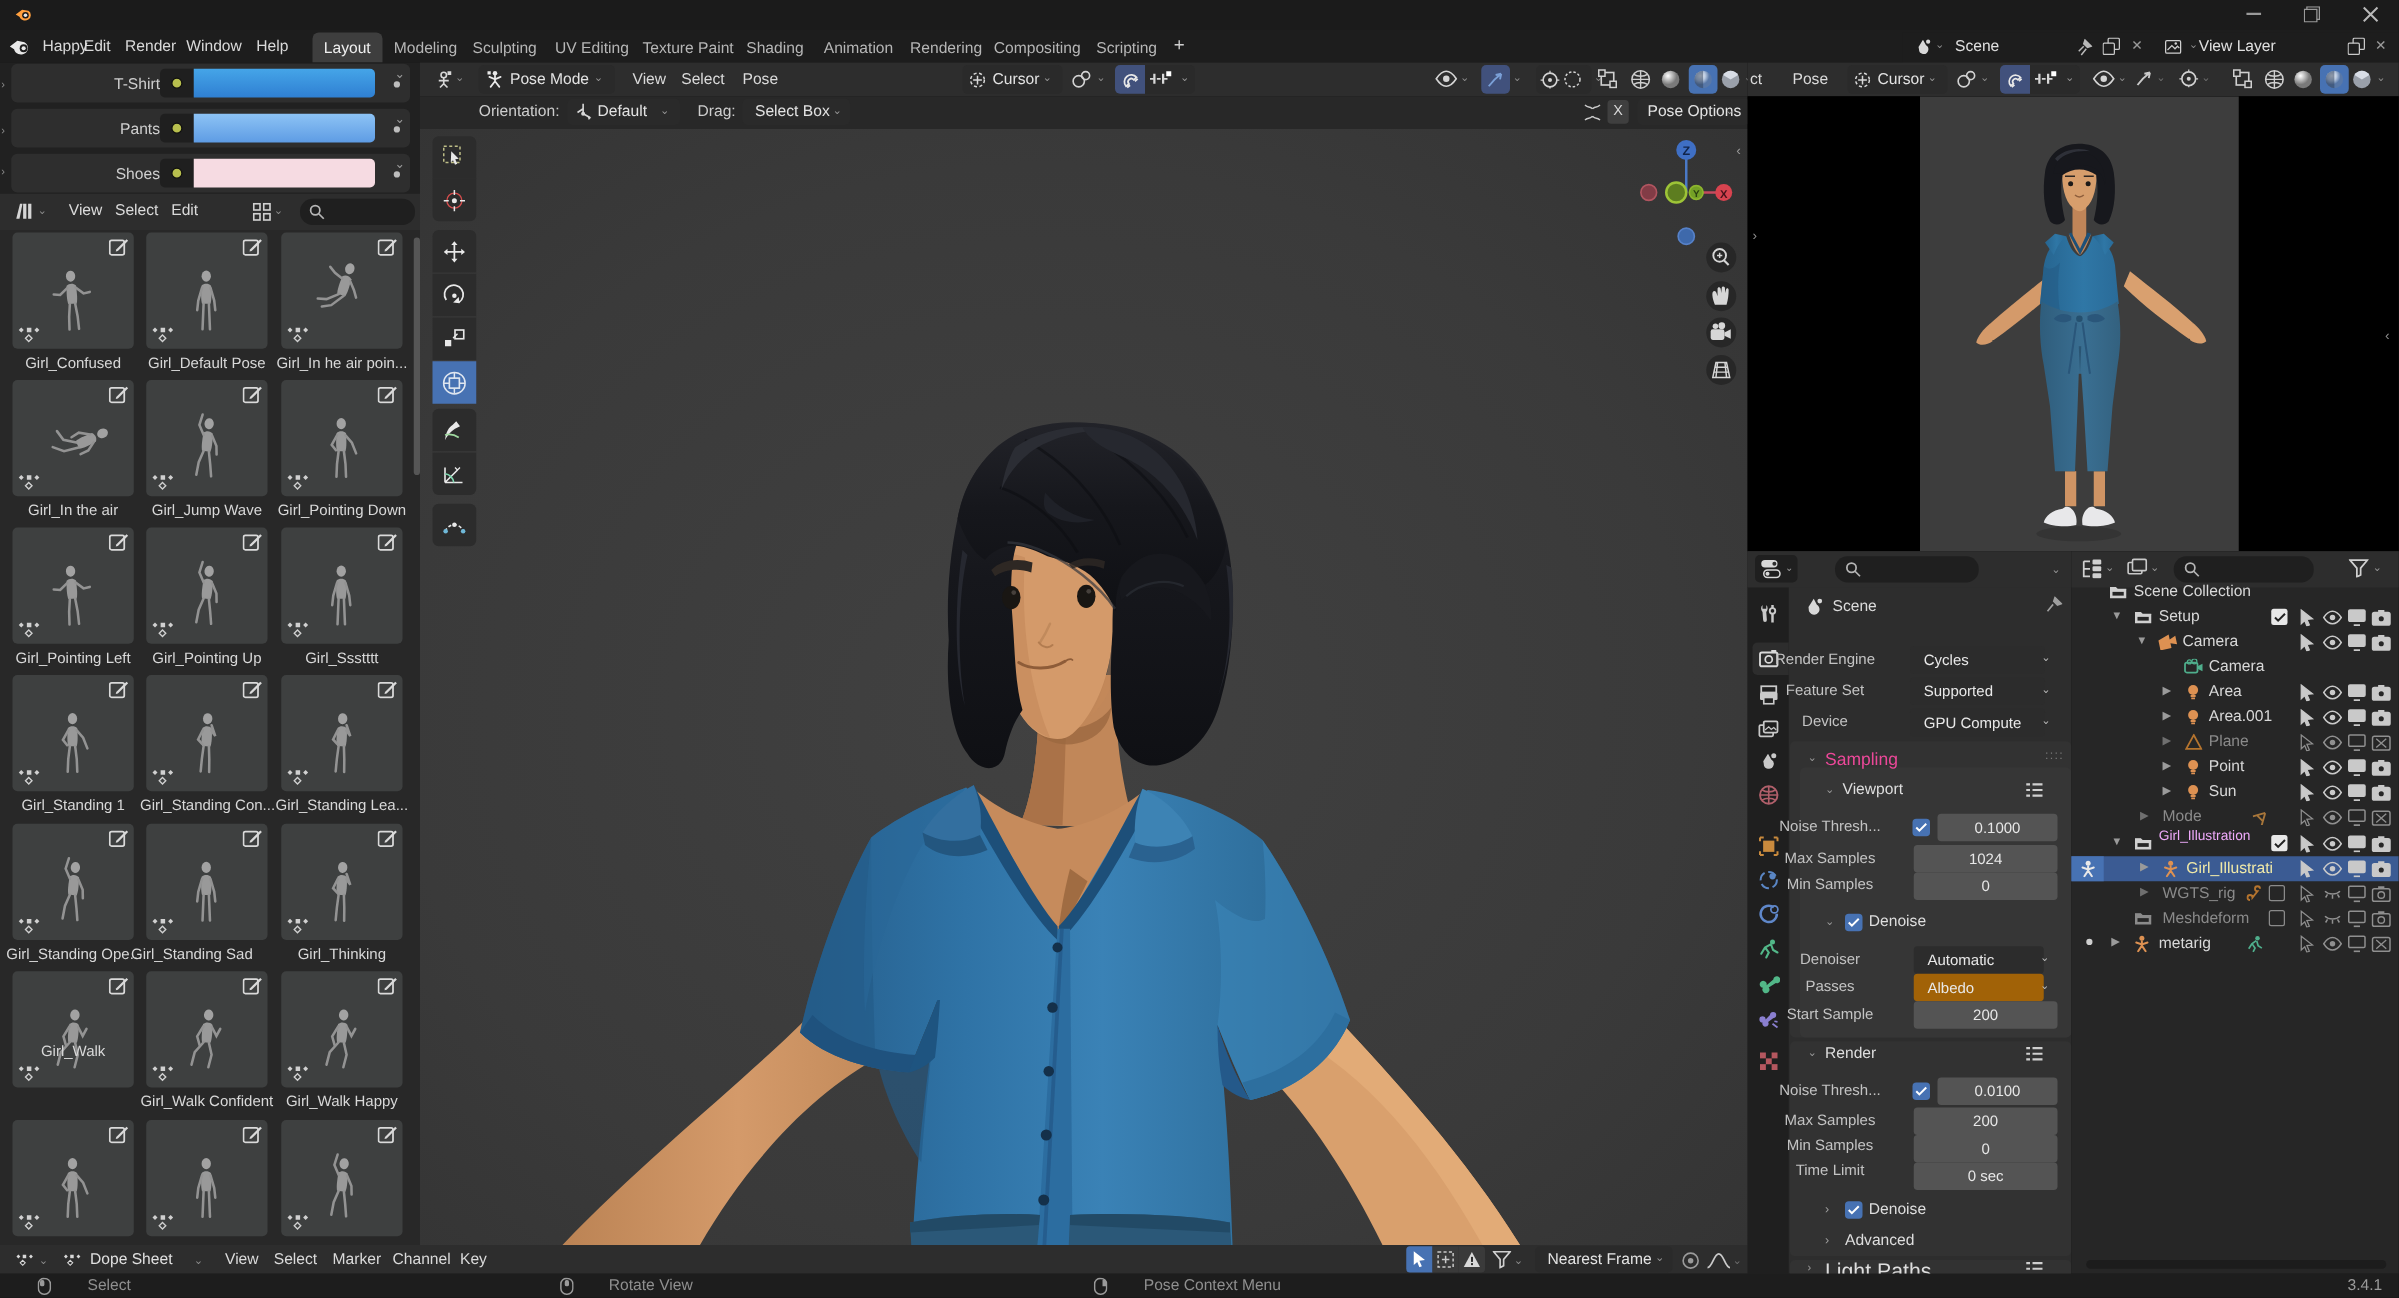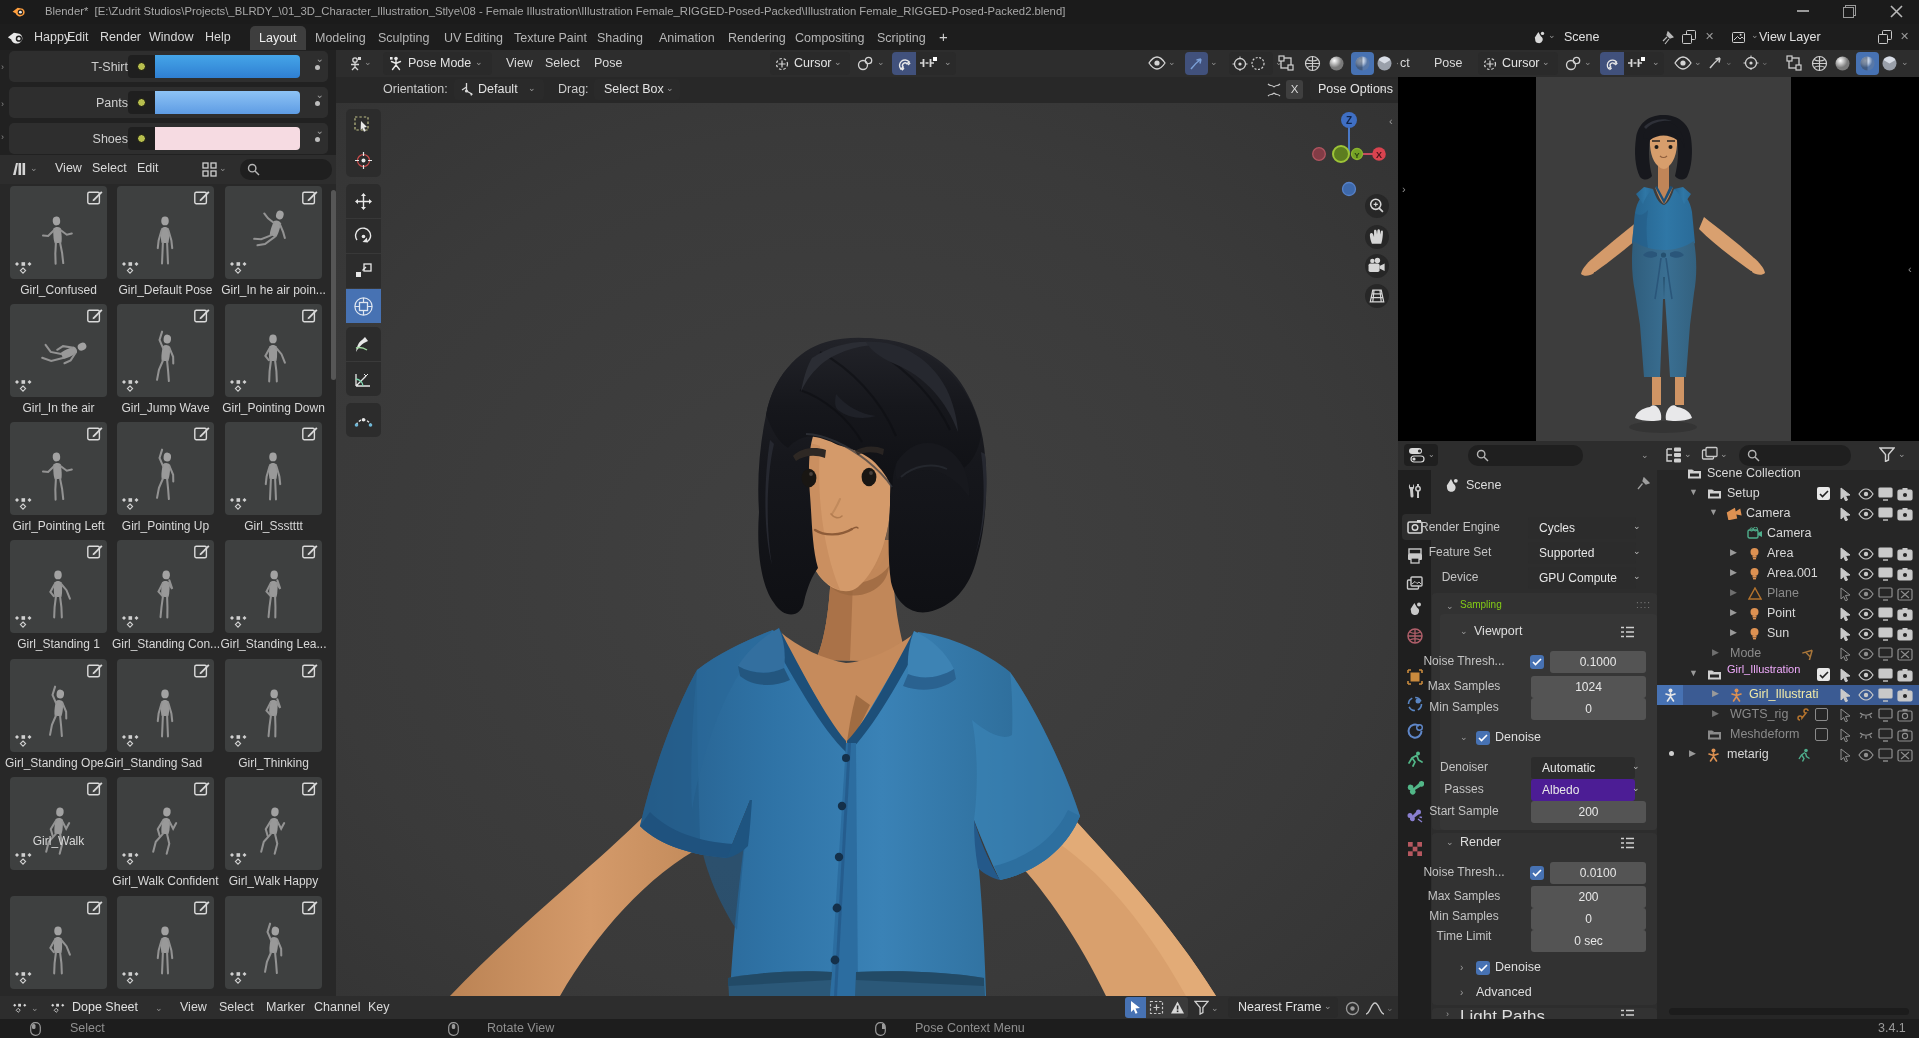--- a/index.html
+++ b/index.html
@@ -154,21 +154,20 @@
 </defs>
 </svg>
 <div id="root">
 
   <div id="titlebar" class="abs">
     <svg class="abs" style="left:10px;top:4px" width="17" height="17" viewBox="0 0 20 20">
       <path d="M3 9 L9 4.5 L15 5.5 A5.5 5 0 1 1 6.5 11 Z" fill="#ff9f3e"></path>
       <circle cx="12.2" cy="9.6" r="3.1" fill="#1b1b1b"></circle>
       <circle cx="12.2" cy="9.6" r="1.7" fill="#e8e8e8"></circle>
     </svg>
-    <span class="abs" style="left:45px;top:5px;font-size:11.3px;color:#a8a8a8;white-space:nowrap">Blender*&nbsp; [E:\Zudrit Studios\Projects\_BLRDY_\01_3D_Character_Illustration_Stlye\08 - Female Illustration\Illustration Female_RIGGED-Posed-Packed\Illustration Female_RIGGED-Posed-Packed2.blend]</span>
     <svg class="abs" style="left:1797px;top:10px" width="12" height="2" viewBox="0 0 12 2">
         <rect width="12" height="2" fill="#9a9a9a"></rect>
       </svg>
     <svg class="abs" style="left:1843px;top:5px" width="13" height="13" viewBox="0 0 13 13">
         <rect x="2.5" y="0.5" width="10" height="10" fill="none" stroke="#9a9a9a"></rect>
         <rect x="0.5" y="2.5" width="10" height="10" fill="#1b1b1b" stroke="#9a9a9a"></rect>
       </svg>
     <svg class="abs" style="left:1890px;top:5px" width="13" height="13" viewBox="0 0 13 13">
         <path d="M1 1 L12 12 M12 1 L1 12" stroke="#b8b8b8" stroke-width="1.6"></path>
       </svg>
@@ -1228,21 +1227,21 @@
 <div class="flabel" style="left:2px;top:79px;width:120px">Render Engine</div>
 <div class="field" style="left:130px;top:76px;width:119px;height:22px;line-height:22px;background:#2c2c2c;text-align:left;padding-left:11px;width:108px">Cycles</div>
 <span class="abs" style="left:235px;top:80px;color:#bdbdbd;font-size:9px">⌄</span>
 <div class="flabel" style="left:2px;top:104px;width:120px">Feature Set</div>
 <div class="field" style="left:130px;top:101px;width:119px;height:22px;line-height:22px;background:#2c2c2c;text-align:left;padding-left:11px;width:108px">Supported</div>
 <span class="abs" style="left:235px;top:105px;color:#bdbdbd;font-size:9px">⌄</span>
 <div class="flabel" style="left:2px;top:129px;width:120px">Device</div>
 <div class="field" style="left:130px;top:126px;width:119px;height:22px;line-height:22px;background:#2c2c2c;text-align:left;padding-left:11px;width:108px">GPU Compute</div>
 <span class="abs" style="left:235px;top:130px;color:#bdbdbd;font-size:9px">⌄</span>
 <span class="abs" style="left:48px;top:160px;color:#9d9d9d;font-size:9px">⌄</span>
-<span class="abs" style="left:62px;top:158px;color:#84cc16;font-size:10px">Sampling</span>
+<span class="abs" style="left:62px;top:158px;color:#ec4899;font-size:14px">Sampling</span>
 <span class="abs" style="left:238px;top:158px;color:#7a7a7a;font-size:10px;letter-spacing:1px">::::</span>
 <span class="abs" style="left:62px;top:185px;color:#9d9d9d;font-size:9px">⌄</span>
 <span class="abs" style="left:76px;top:183px;color:#dedede;font-size:12.5px">Viewport</span>
 <svg class="abs" style="left:222px;top:184px" width="15" height="14" viewBox="0 0 15 14">
         <path d="M1 2.5 h3 M1 7 h3 M1 11.5 h3 M6 2.5 h8 M6 7 h8 M6 11.5 h8" stroke="#cfcfcf" stroke-width="1.7"></path>
       </svg>
 <div class="flabel" style="left:6px;top:213px;width:120px">Noise Thresh...</div>
 <div class="abs" style="left:132px;top:214px;width:14px;height:14px;background:#4772b3;border-radius:3px">
         <svg style="position:absolute;left:2px;top:3px" width="10" height="8" viewBox="0 0 10 8">
           <path d="M1 4 L3.5 6.5 L9 1" stroke="#fff" stroke-width="1.6" fill="none"></path>
@@ -1257,21 +1256,21 @@
 <div class="abs" style="left:78px;top:290px;width:14px;height:14px;background:#4772b3;border-radius:3px">
         <svg style="position:absolute;left:2px;top:3px" width="10" height="8" viewBox="0 0 10 8">
           <path d="M1 4 L3.5 6.5 L9 1" stroke="#fff" stroke-width="1.6" fill="none"></path>
         </svg>
       </div>
 <span class="abs" style="left:97px;top:289px;color:#dedede;font-size:12.5px">Denoise</span>
 <div class="flabel" style="left:6px;top:319px;width:120px">Denoiser</div>
 <div class="field" style="left:133px;top:316px;width:115px;height:22px;line-height:22px;background:#2c2c2c;text-align:left;padding-left:11px;width:104px">Automatic</div>
 <span class="abs" style="left:234px;top:320px;color:#bdbdbd;font-size:9px">⌄</span>
 <div class="flabel" style="left:6px;top:341px;width:120px">Passes</div>
-<div class="field" style="left:133px;top:338px;width:115px;height:22px;line-height:22px;background:#4c1d95;text-align:left;padding-left:11px;width:104px">Albedo</div>
+<div class="field" style="left:133px;top:338px;width:115px;height:22px;line-height:22px;background:#a16207;text-align:left;padding-left:11px;width:104px">Albedo</div>
 <span class="abs" style="left:234px;top:342px;color:#bdbdbd;font-size:9px">⌄</span>
 <div class="flabel" style="left:6px;top:363px;width:120px">Start Sample</div>
 <div class="field" style="left:133px;top:360px;width:115px;height:22px;line-height:22px">200</div>
 <span class="abs" style="left:48px;top:396px;color:#9d9d9d;font-size:9px">⌄</span>
 <span class="abs" style="left:62px;top:394px;color:#dedede;font-size:12.5px">Render</span>
 <svg class="abs" style="left:222px;top:395px" width="15" height="14" viewBox="0 0 15 14">
         <path d="M1 2.5 h3 M1 7 h3 M1 11.5 h3 M6 2.5 h8 M6 7 h8 M6 11.5 h8" stroke="#cfcfcf" stroke-width="1.7"></path>
       </svg>
 <div class="flabel" style="left:6px;top:424px;width:120px">Noise Thresh...</div>
 <div class="abs" style="left:132px;top:425px;width:14px;height:14px;background:#4772b3;border-radius:3px">

